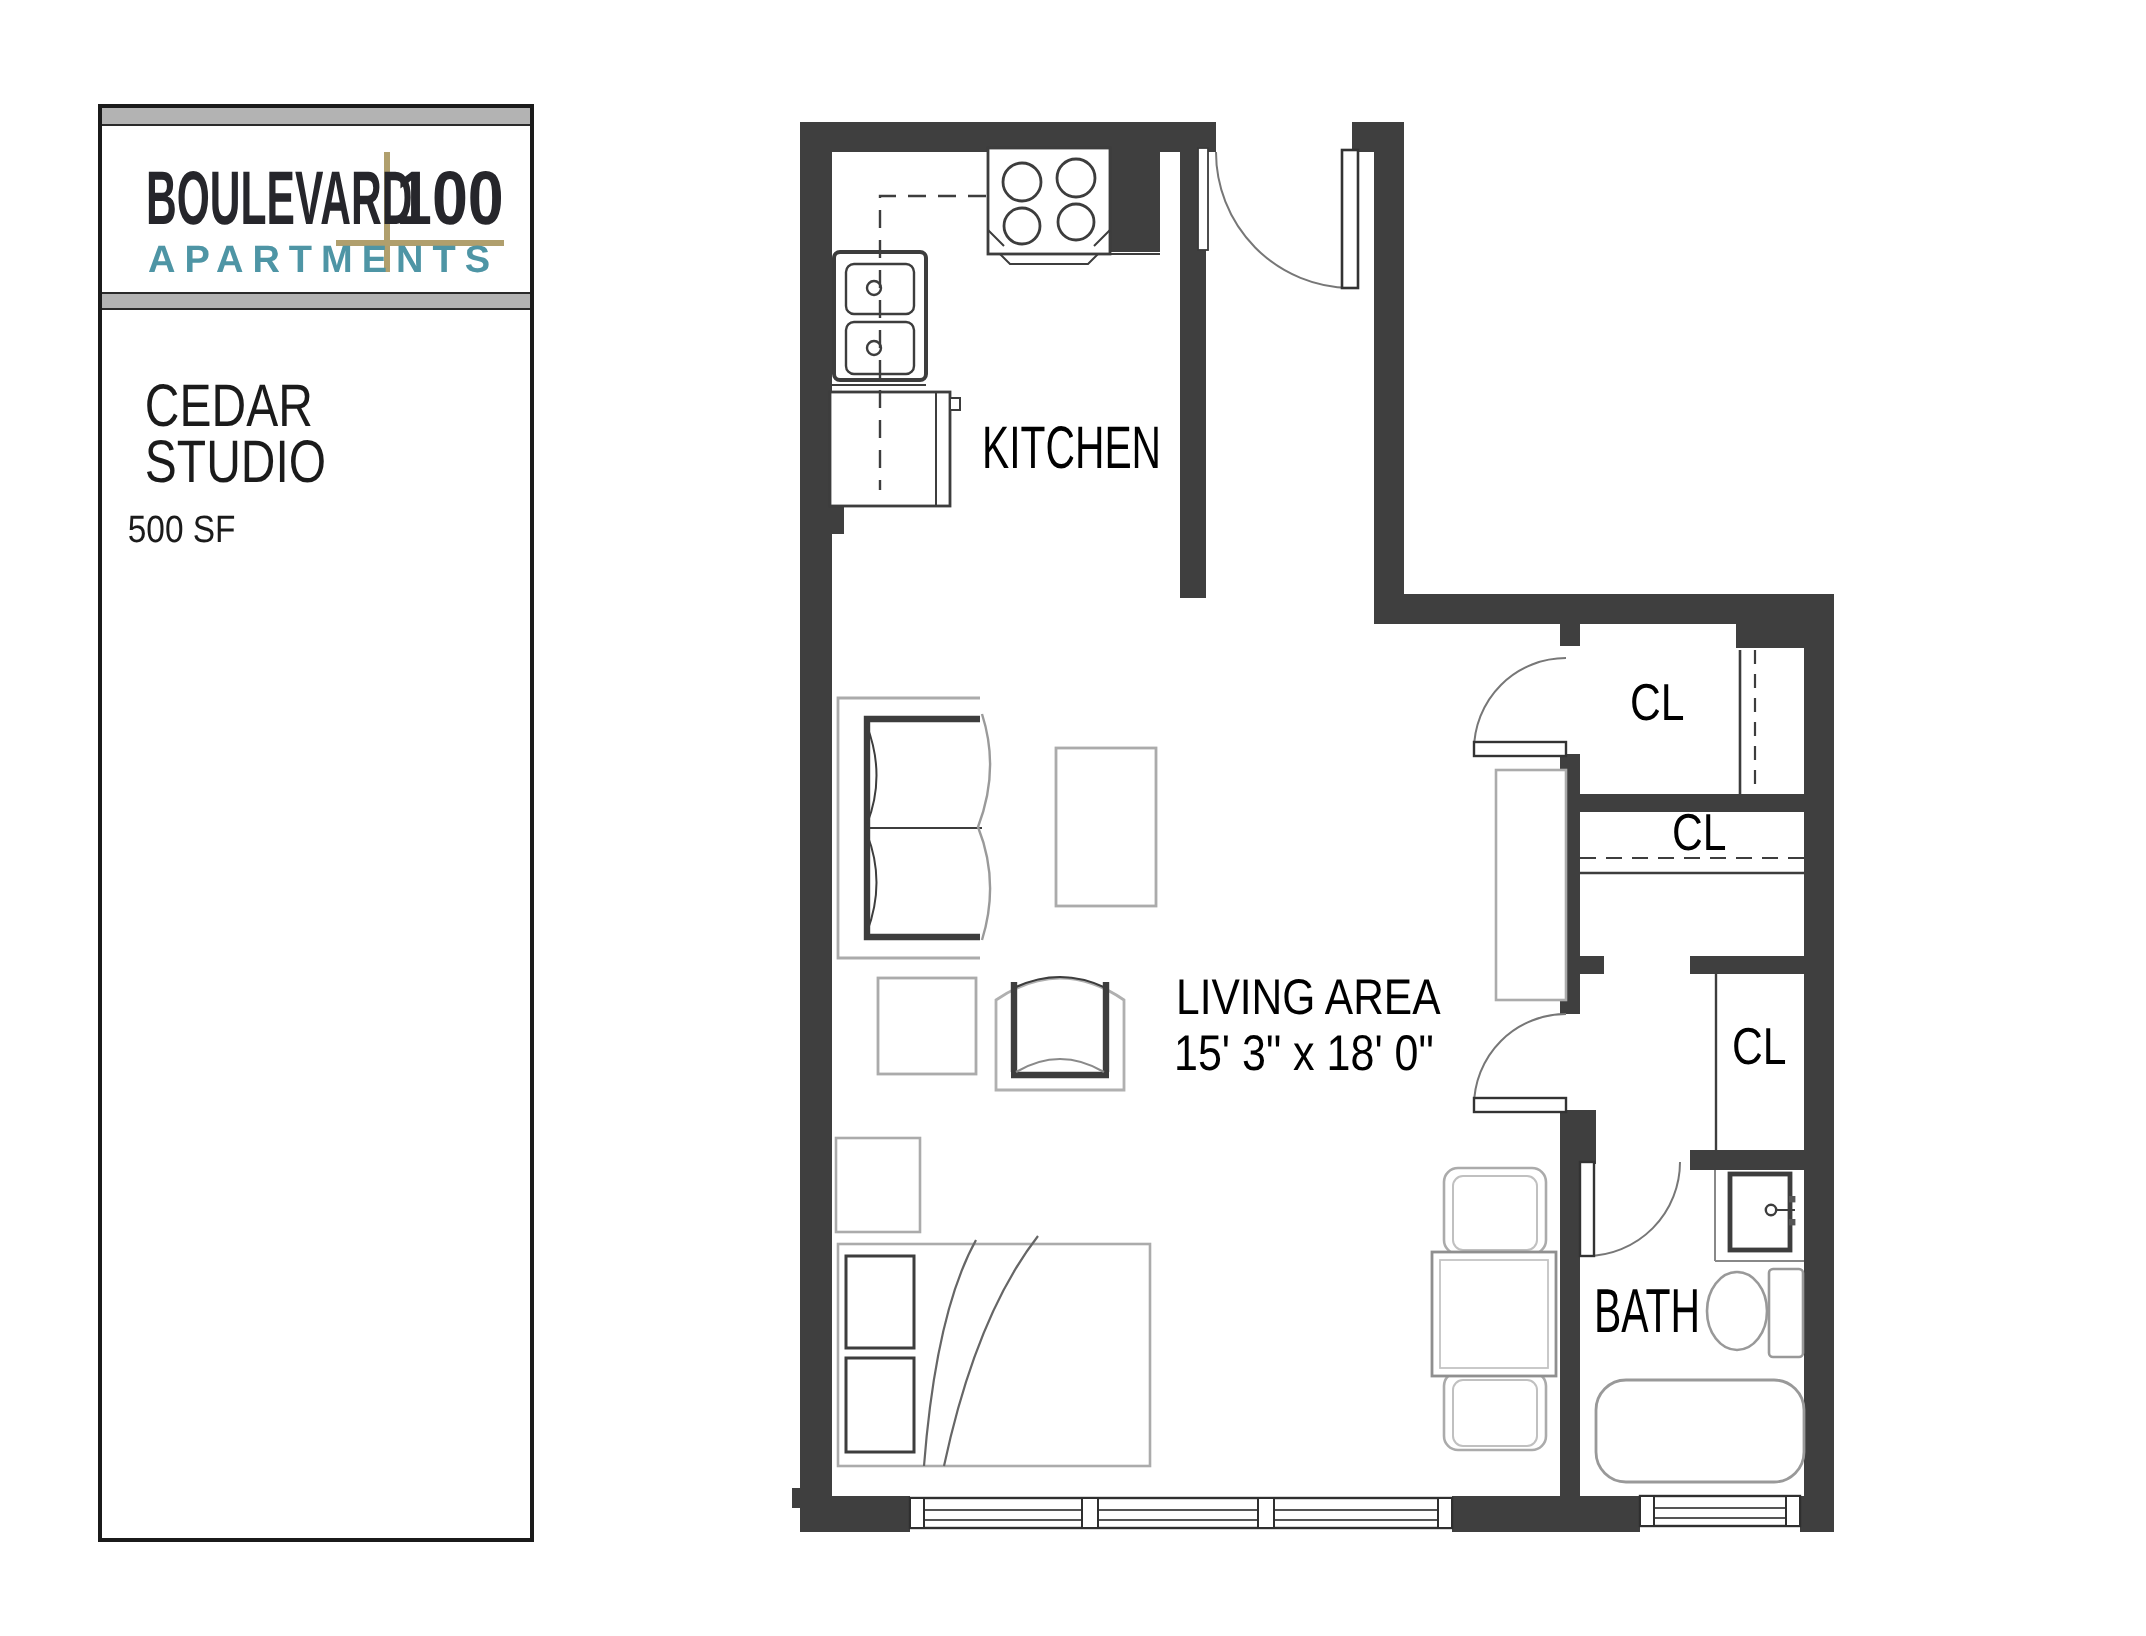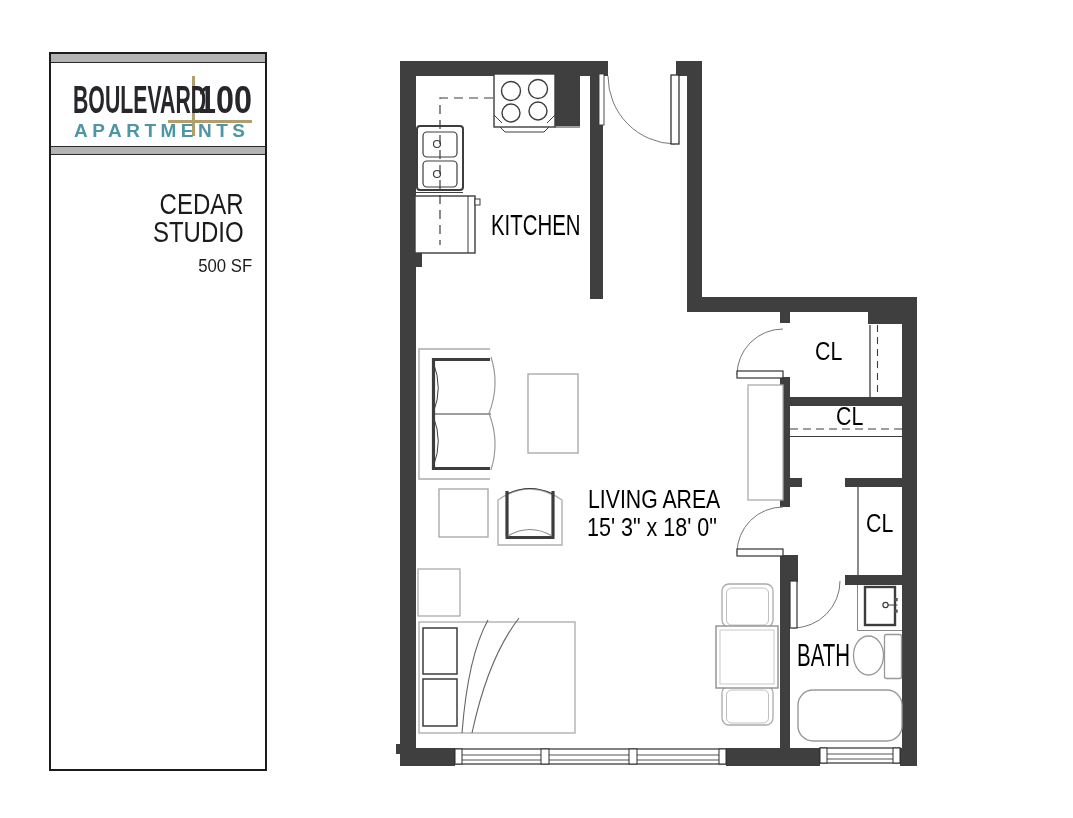--- a/index.html
+++ b/index.html
@@ -15,21 +15,21 @@
   .strip-mid{top:92px;height:9px;border-top:1.5px solid #2a2a2a;border-bottom:1.5px solid #2a2a2a;box-sizing:border-box;}
   .logo-area{position:absolute;left:0;right:0;top:9px;height:83px;}
   .logo-brand{position:absolute;left:22px;top:18px;font-size:38px;line-height:38px;font-weight:bold;
               color:#26262b;transform:scaleX(0.56);transform-origin:left top;white-space:nowrap;letter-spacing:0;}
   .logo-number{position:absolute;left:147px;top:18px;font-size:38px;line-height:38px;font-weight:bold;
                color:#26262b;transform:scaleX(0.85);transform-origin:left top;}
   .logo-vline{position:absolute;left:141px;top:13px;width:3px;height:60px;background:#b09f6d;}
   .logo-hline{position:absolute;left:117px;top:57px;width:84px;height:2.5px;background:#b09f6d;}
   .logo-tagline{position:absolute;left:23px;top:57px;font-size:19px;font-weight:bold;color:#4e95a5;
                 letter-spacing:4.5px;white-space:nowrap;}
-  .unit-block{position:absolute;left:0;right:0;top:136px;text-align:right;color:#1b1b1b;}
+  .unit-block{position:absolute;left:0;right:0;top:136px;text-align:left;color:#1b1b1b;}
   .unit-line{font-size:30px;line-height:28px;transform:scaleX(0.8);transform-origin:center top;}
   .unit-size{font-size:19px;line-height:18px;margin-top:11px;transform:scaleX(0.88);transform-origin:center top;}
 
   
   .plan-label{position:absolute;color:#000;line-height:1;white-space:nowrap;transform-origin:left top;}
   .lbl-kitchen{left:491px;top:210px;font-size:30px;transform:scaleX(0.68);}
   .lbl-living{left:588px;top:487px;font-size:25px;transform:scaleX(0.85);}
   .lbl-dims{left:587px;top:515px;font-size:25px;transform:scaleX(0.86);}
   .lbl-bath{left:797px;top:640px;font-size:31px;transform:scaleX(0.66);}
   .lbl-cl{font-size:26px;transform:scaleX(0.82);}

